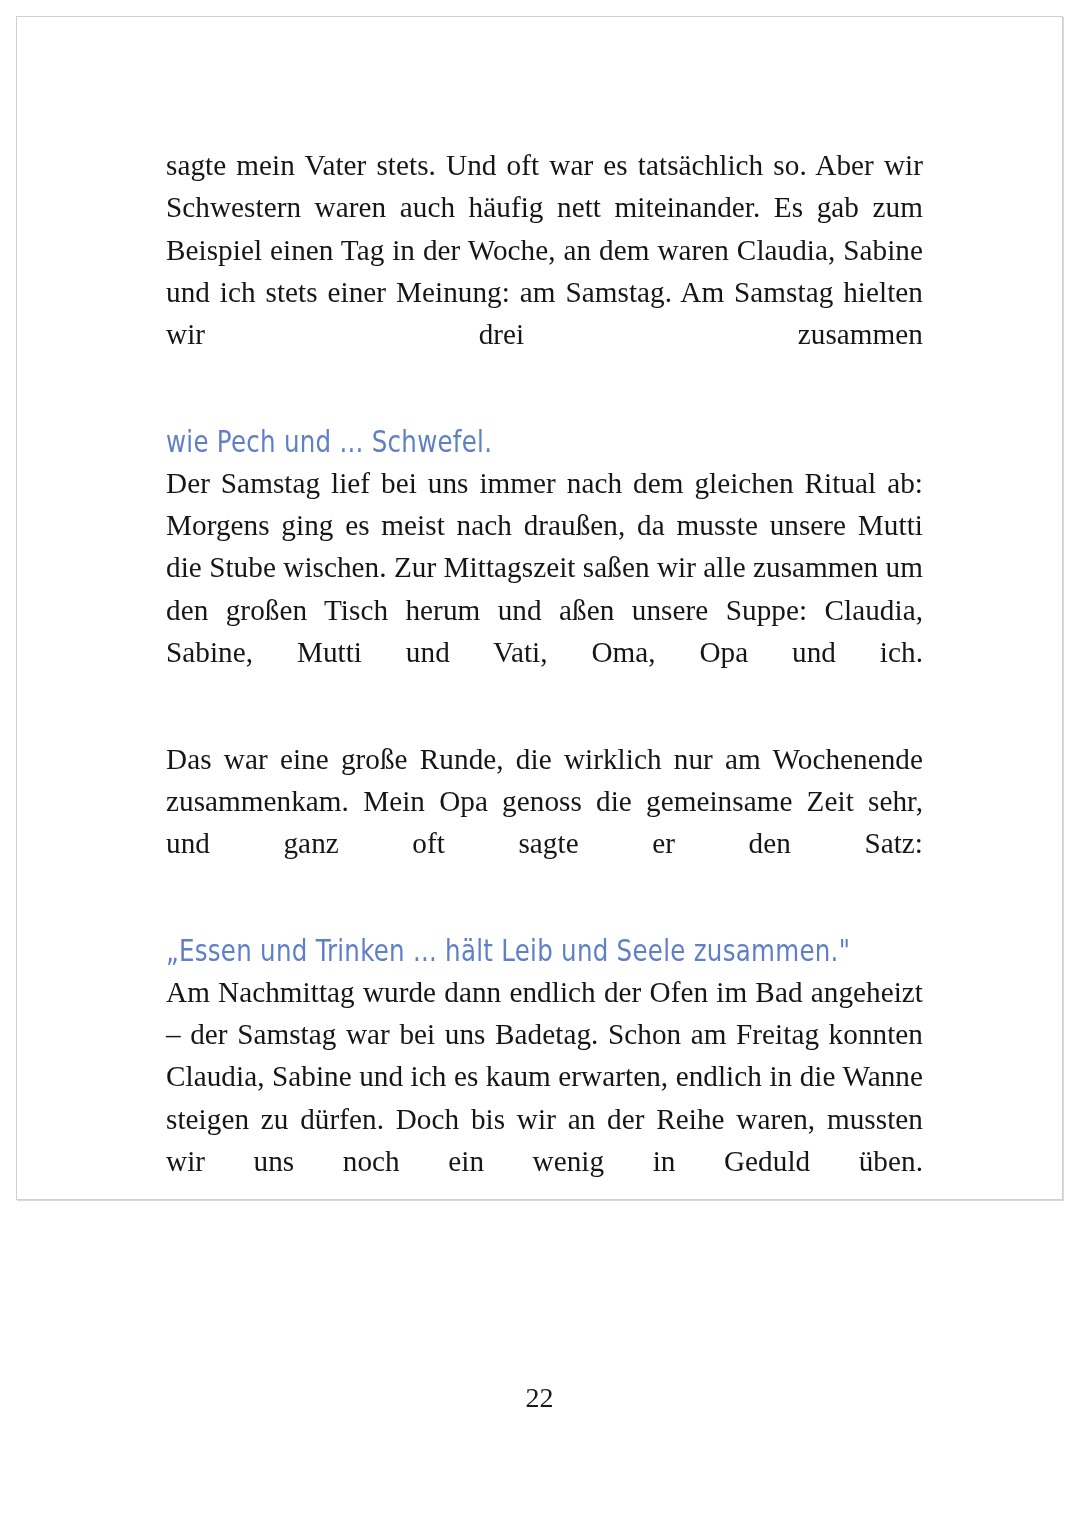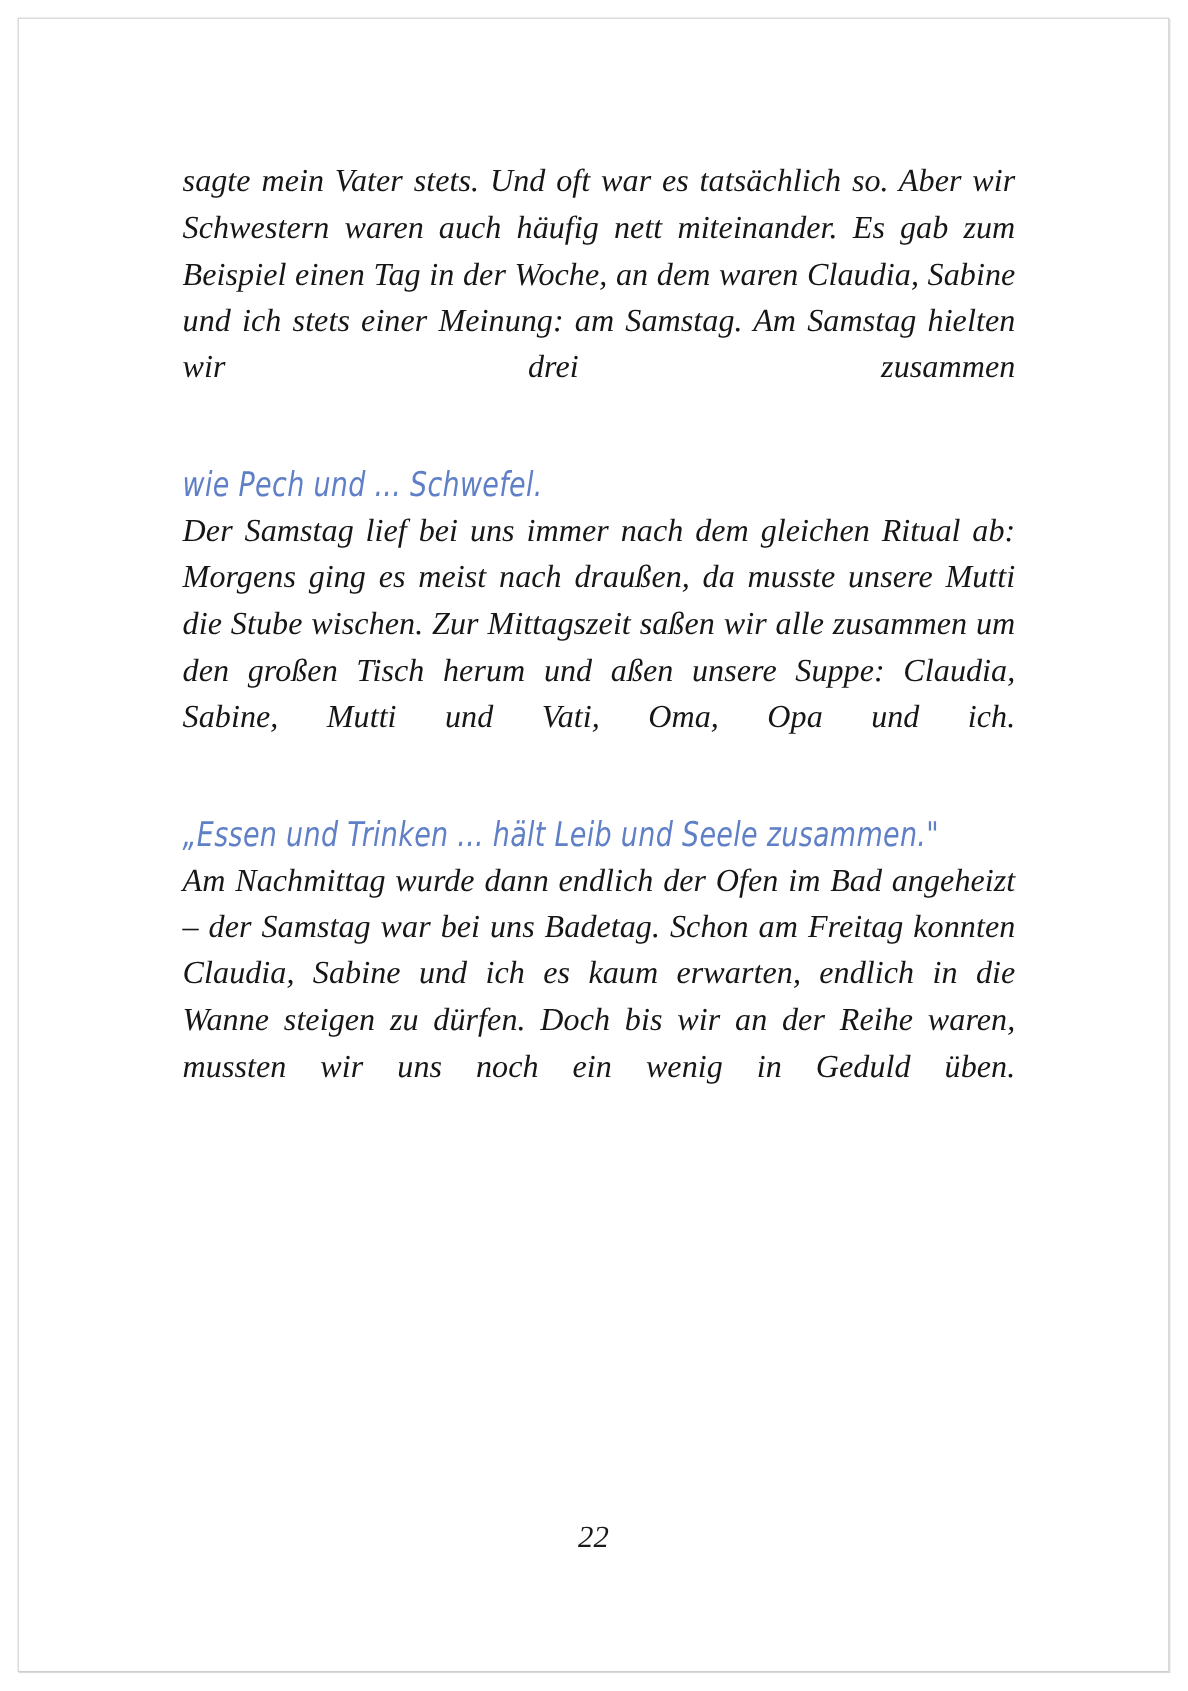--- a/index.html
+++ b/index.html
@@ -15,26 +15,25 @@
     font-family: "Liberation Serif", "DejaVu Serif", serif;
     -webkit-font-smoothing: antialiased;
   }
 
   
   #book-page {
     position: absolute;
     left: 16px;
     top: 16px;
     width: 1047px;
-    height: 1504px;
+    height: 1184px;
     background: #ffffff;
     border: 1px solid #cfcfcf;
     box-sizing: border-box;
     box-shadow: 1px 1px 0 0 #d9d9d9;
-    font-style: italic;
   }
 
   
   #text-column {
     position: absolute;
     left: 149px;
     top: 127px;
     width: 757px;
   }
 
@@ -90,20 +89,21 @@
 <div id="book-page">
 
   <div id="text-column">
 
     <p class="body-paragraph gap-after-body">sagte mein Vater stets. Und oft war es tatsächlich so. Aber wir Schwestern waren auch häufig nett miteinan­der. Es gab zum Beispiel einen Tag in der Woche, an dem waren Claudia, Sabine und ich stets einer Mei­nung: am Samstag. Am Samstag hielten wir drei zu­sammen</p>
 
     <p class="quote-line gap-after-quote">wie Pech und ... Schwefel.</p>
 
     <p class="body-paragraph gap-after-body">Der Samstag lief bei uns immer nach dem gleichen Ri­tual ab: Morgens ging es meist nach draußen, da musste unsere Mutti die Stube wischen. Zur Mittagszeit saßen wir alle zusammen um den großen Tisch herum und aßen unsere Suppe: Claudia, Sabine, Mutti und Vati, Oma, Opa und ich.</p>
 
+    <p class="body-paragraph gap-after-body">Das war eine große Runde, die wirklich nur am Wo­chenende zusammenkam. Mein Opa genoss die ge­meinsame Zeit sehr, und ganz oft sagte er den Satz:</p>
 
     <p class="quote-line gap-after-quote">„Essen und Trinken ... hält Leib und Seele zusammen."</p>
 
     <p class="body-paragraph">Am Nachmittag wurde dann endlich der Ofen im Bad angeheizt – der Samstag war bei uns Badetag. Schon am Freitag konnten Claudia, Sabine und ich es kaum erwarten, endlich in die Wanne steigen zu dürfen. Doch bis wir an der Reihe waren, mussten wir uns noch ein wenig in Geduld üben.</p>
 
   </div>
 
   <div id="page-number">22</div>
 
 </div>

